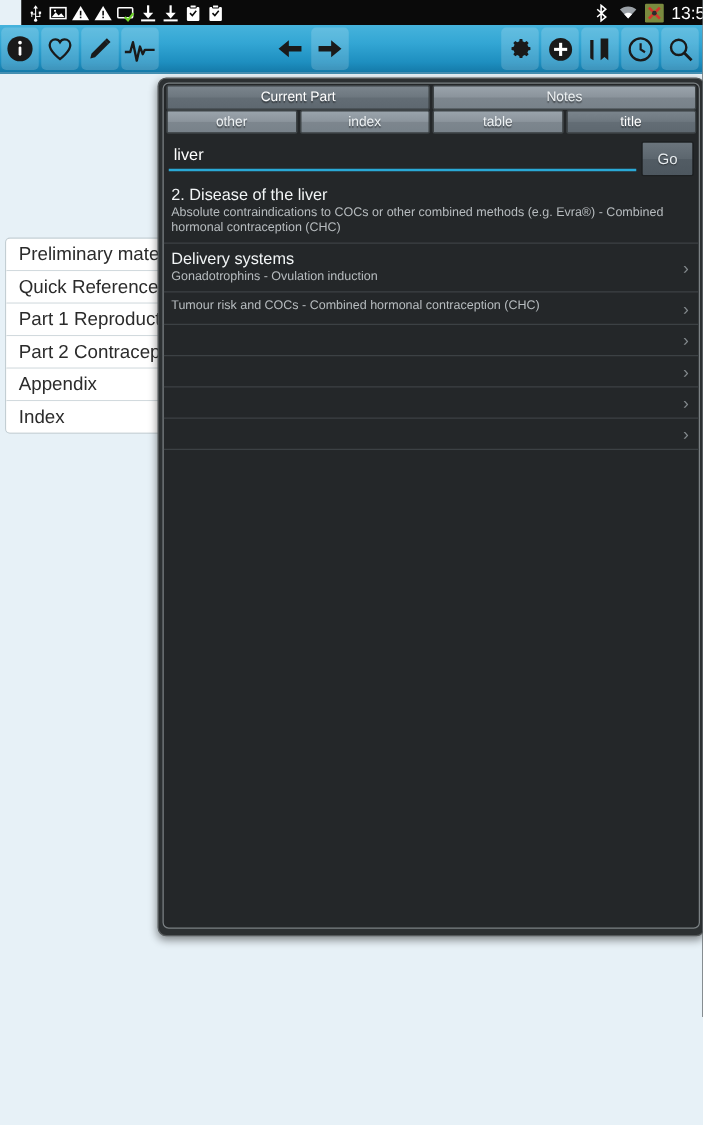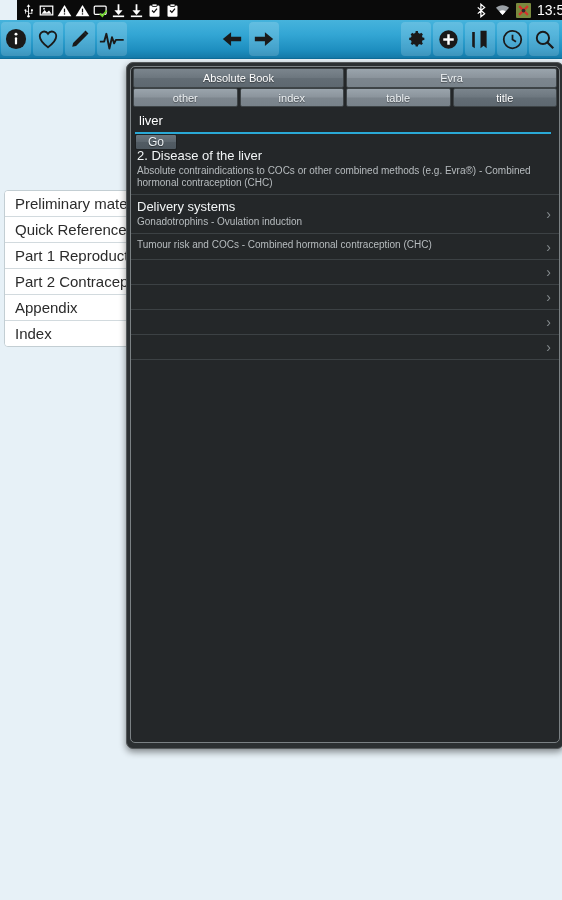--- a/index.html
+++ b/index.html
@@ -87,23 +87,22 @@
     margin:0 1px;border-radius:2px;
     text-shadow:0 1px 1px rgba(0,0,0,0.45);
   }
   .tab.sel{
     background:linear-gradient(180deg,#7b858d 0%,#6d777f 48%,#636d75 52%,#5e6870 100%);
     color:#ffffff;
   }
 
   
   #searchrow{
-    display:flex;height:36px;padding:2px 4px 0 4px;
+    display:flex;align-items:center;height:36px;padding:2px 4px 0 4px;
     box-sizing:border-box;
-    flex-direction:column;
   }
   #search-wrap{flex:1;position:relative;height:28px;margin-right:4px;}
   #search-input{
     width:100%;height:24px;box-sizing:border-box;
     background:transparent;border:none;outline:none;
     border-bottom:2px solid #2aa9d6;
     color:#ffffff;font-size:13px;
     font-family:"Liberation Sans",sans-serif;
     padding:0 2px 2px 4px;
   }
@@ -291,22 +290,22 @@
   <div class="bgrow">Part 1 Reproductive medicine</div>
   <div class="bgrow">Part 2 Contraception and family planning</div>
   <div class="bgrow">Appendix</div>
   <div class="bgrow">Index</div>
 </div>
 
 <div id="dialog">
   <div id="dialog-inner">
 
     <div id="tabs-top">
-      <div class="tab sel">Absolute Book</div>
-      <div class="tab">Evra</div>
+      <div class="tab sel">Current Part</div>
+      <div class="tab">Notes</div>
     </div>
 
     <div id="tabs-sub">
       <div class="tab">other</div>
       <div class="tab">index</div>
       <div class="tab">table</div>
       <div class="tab sel">title</div>
     </div>
 
     <div id="searchrow">

